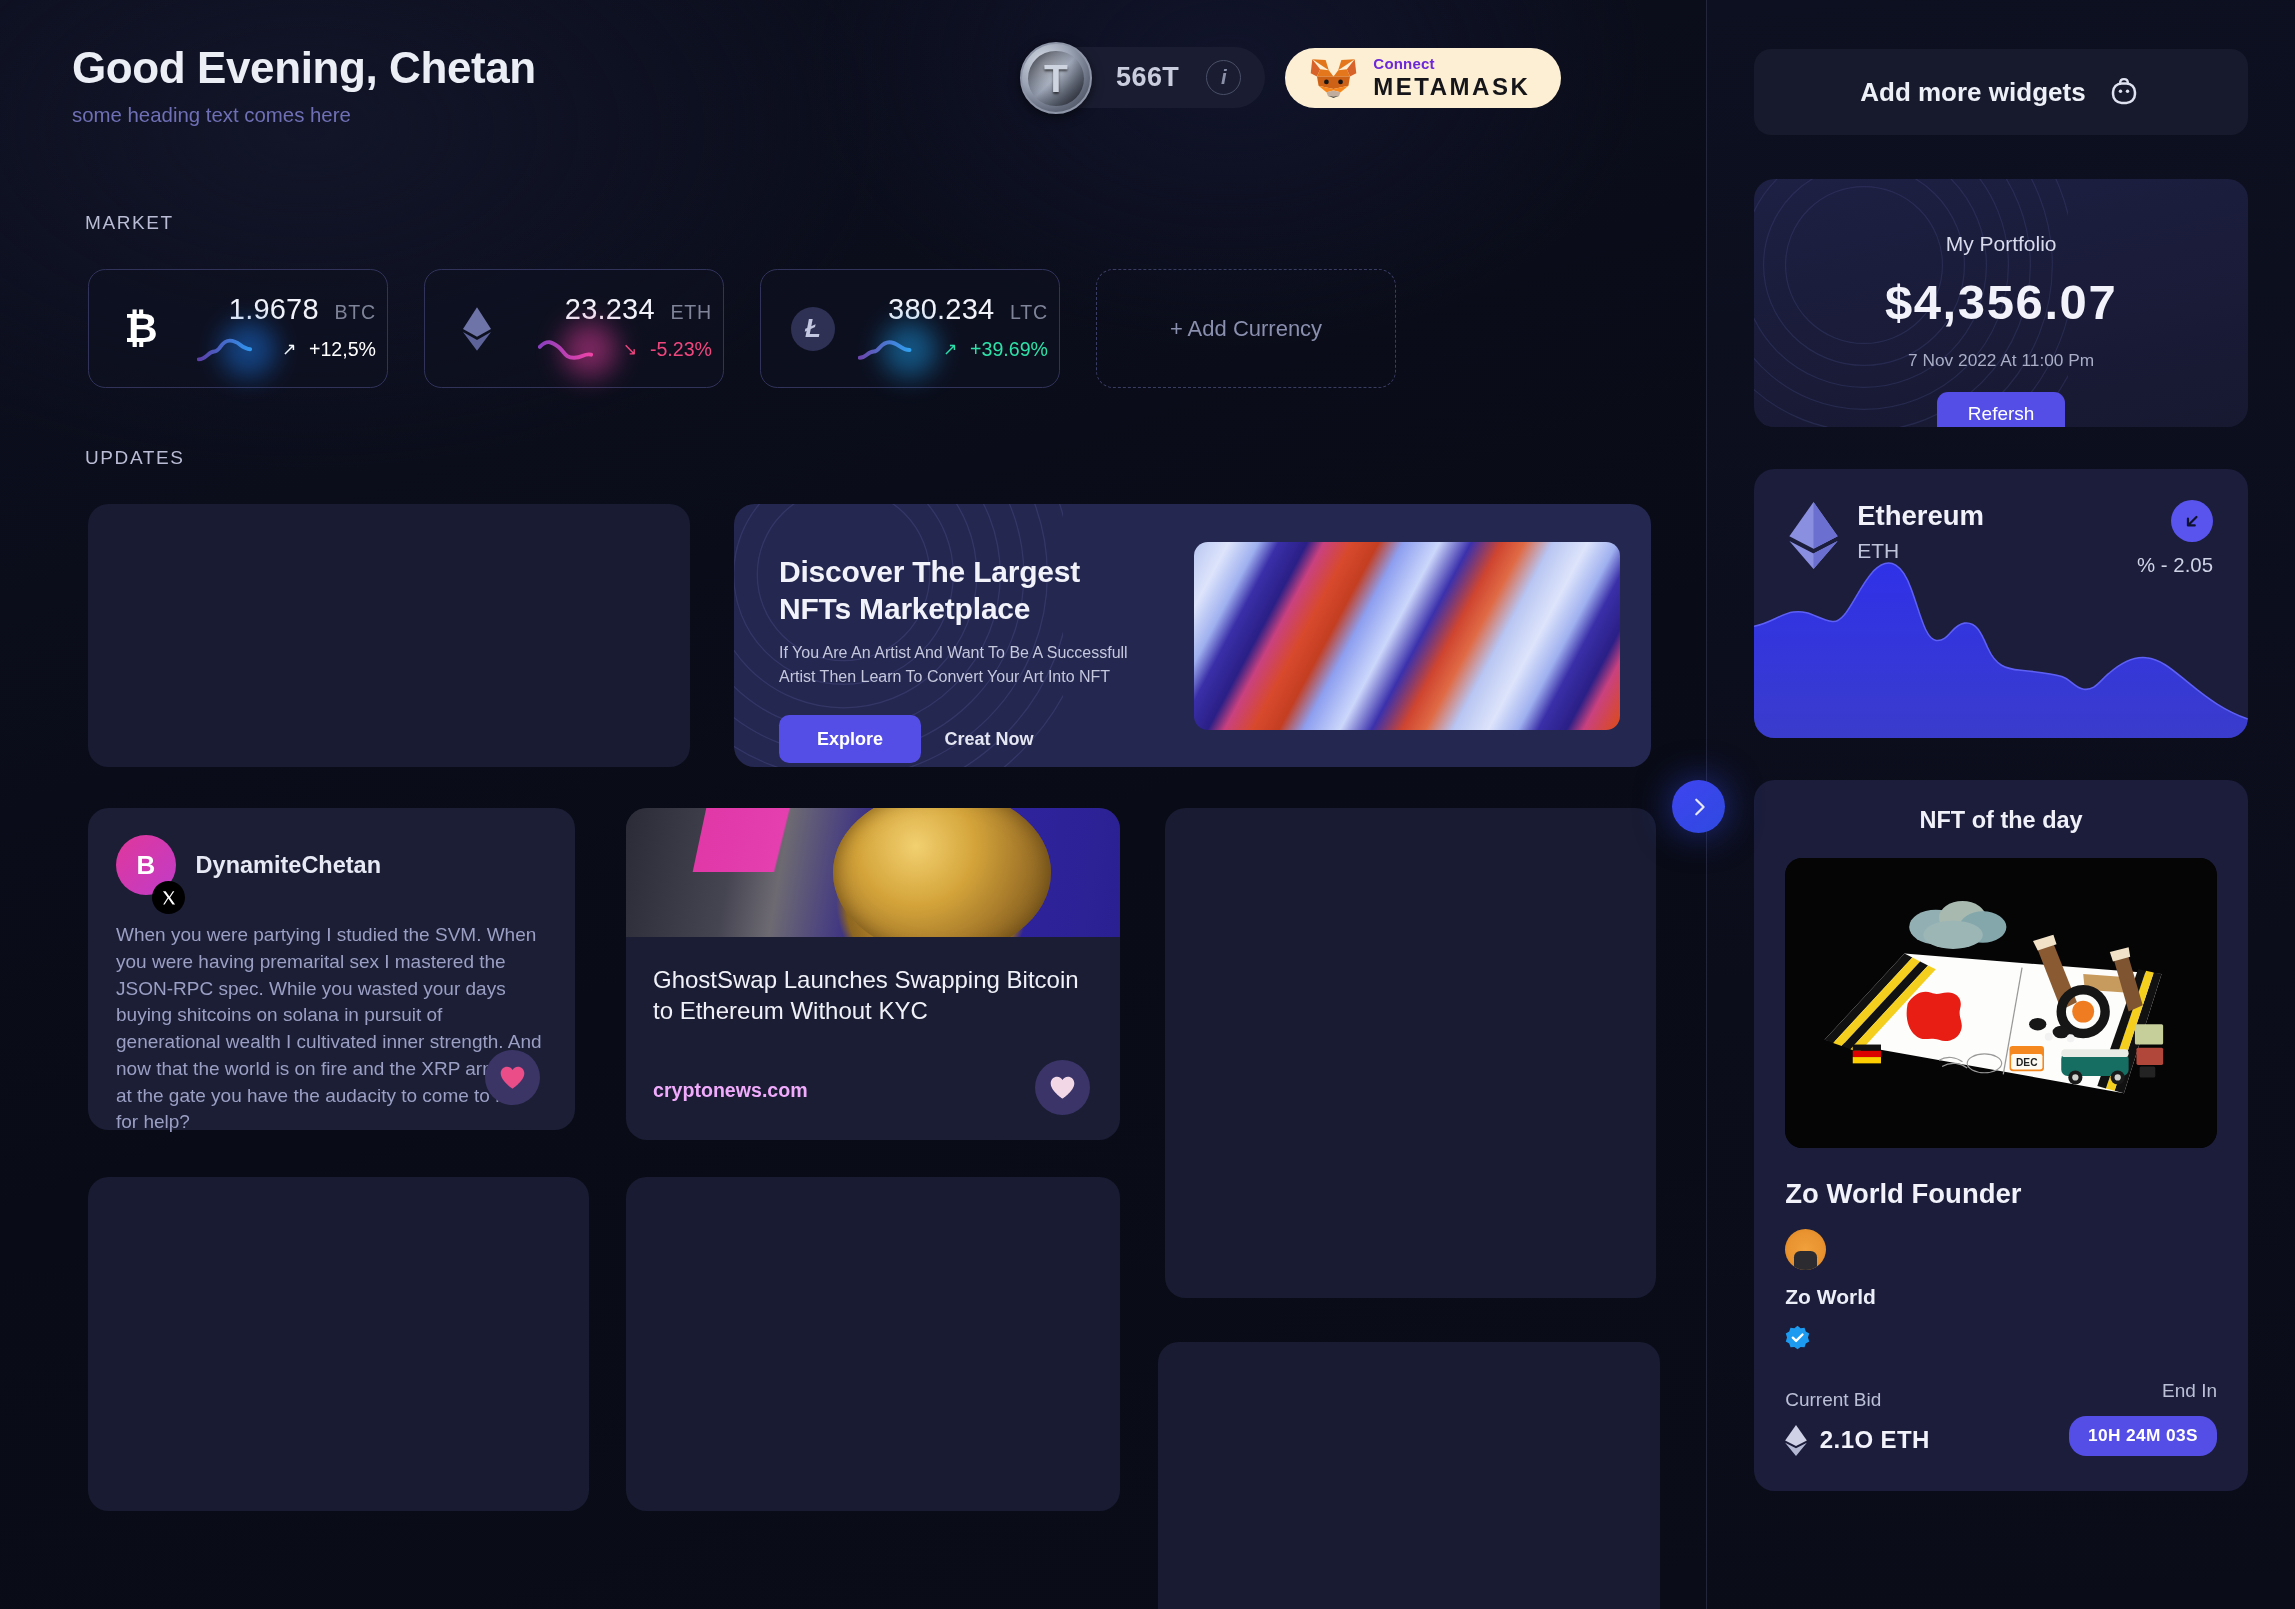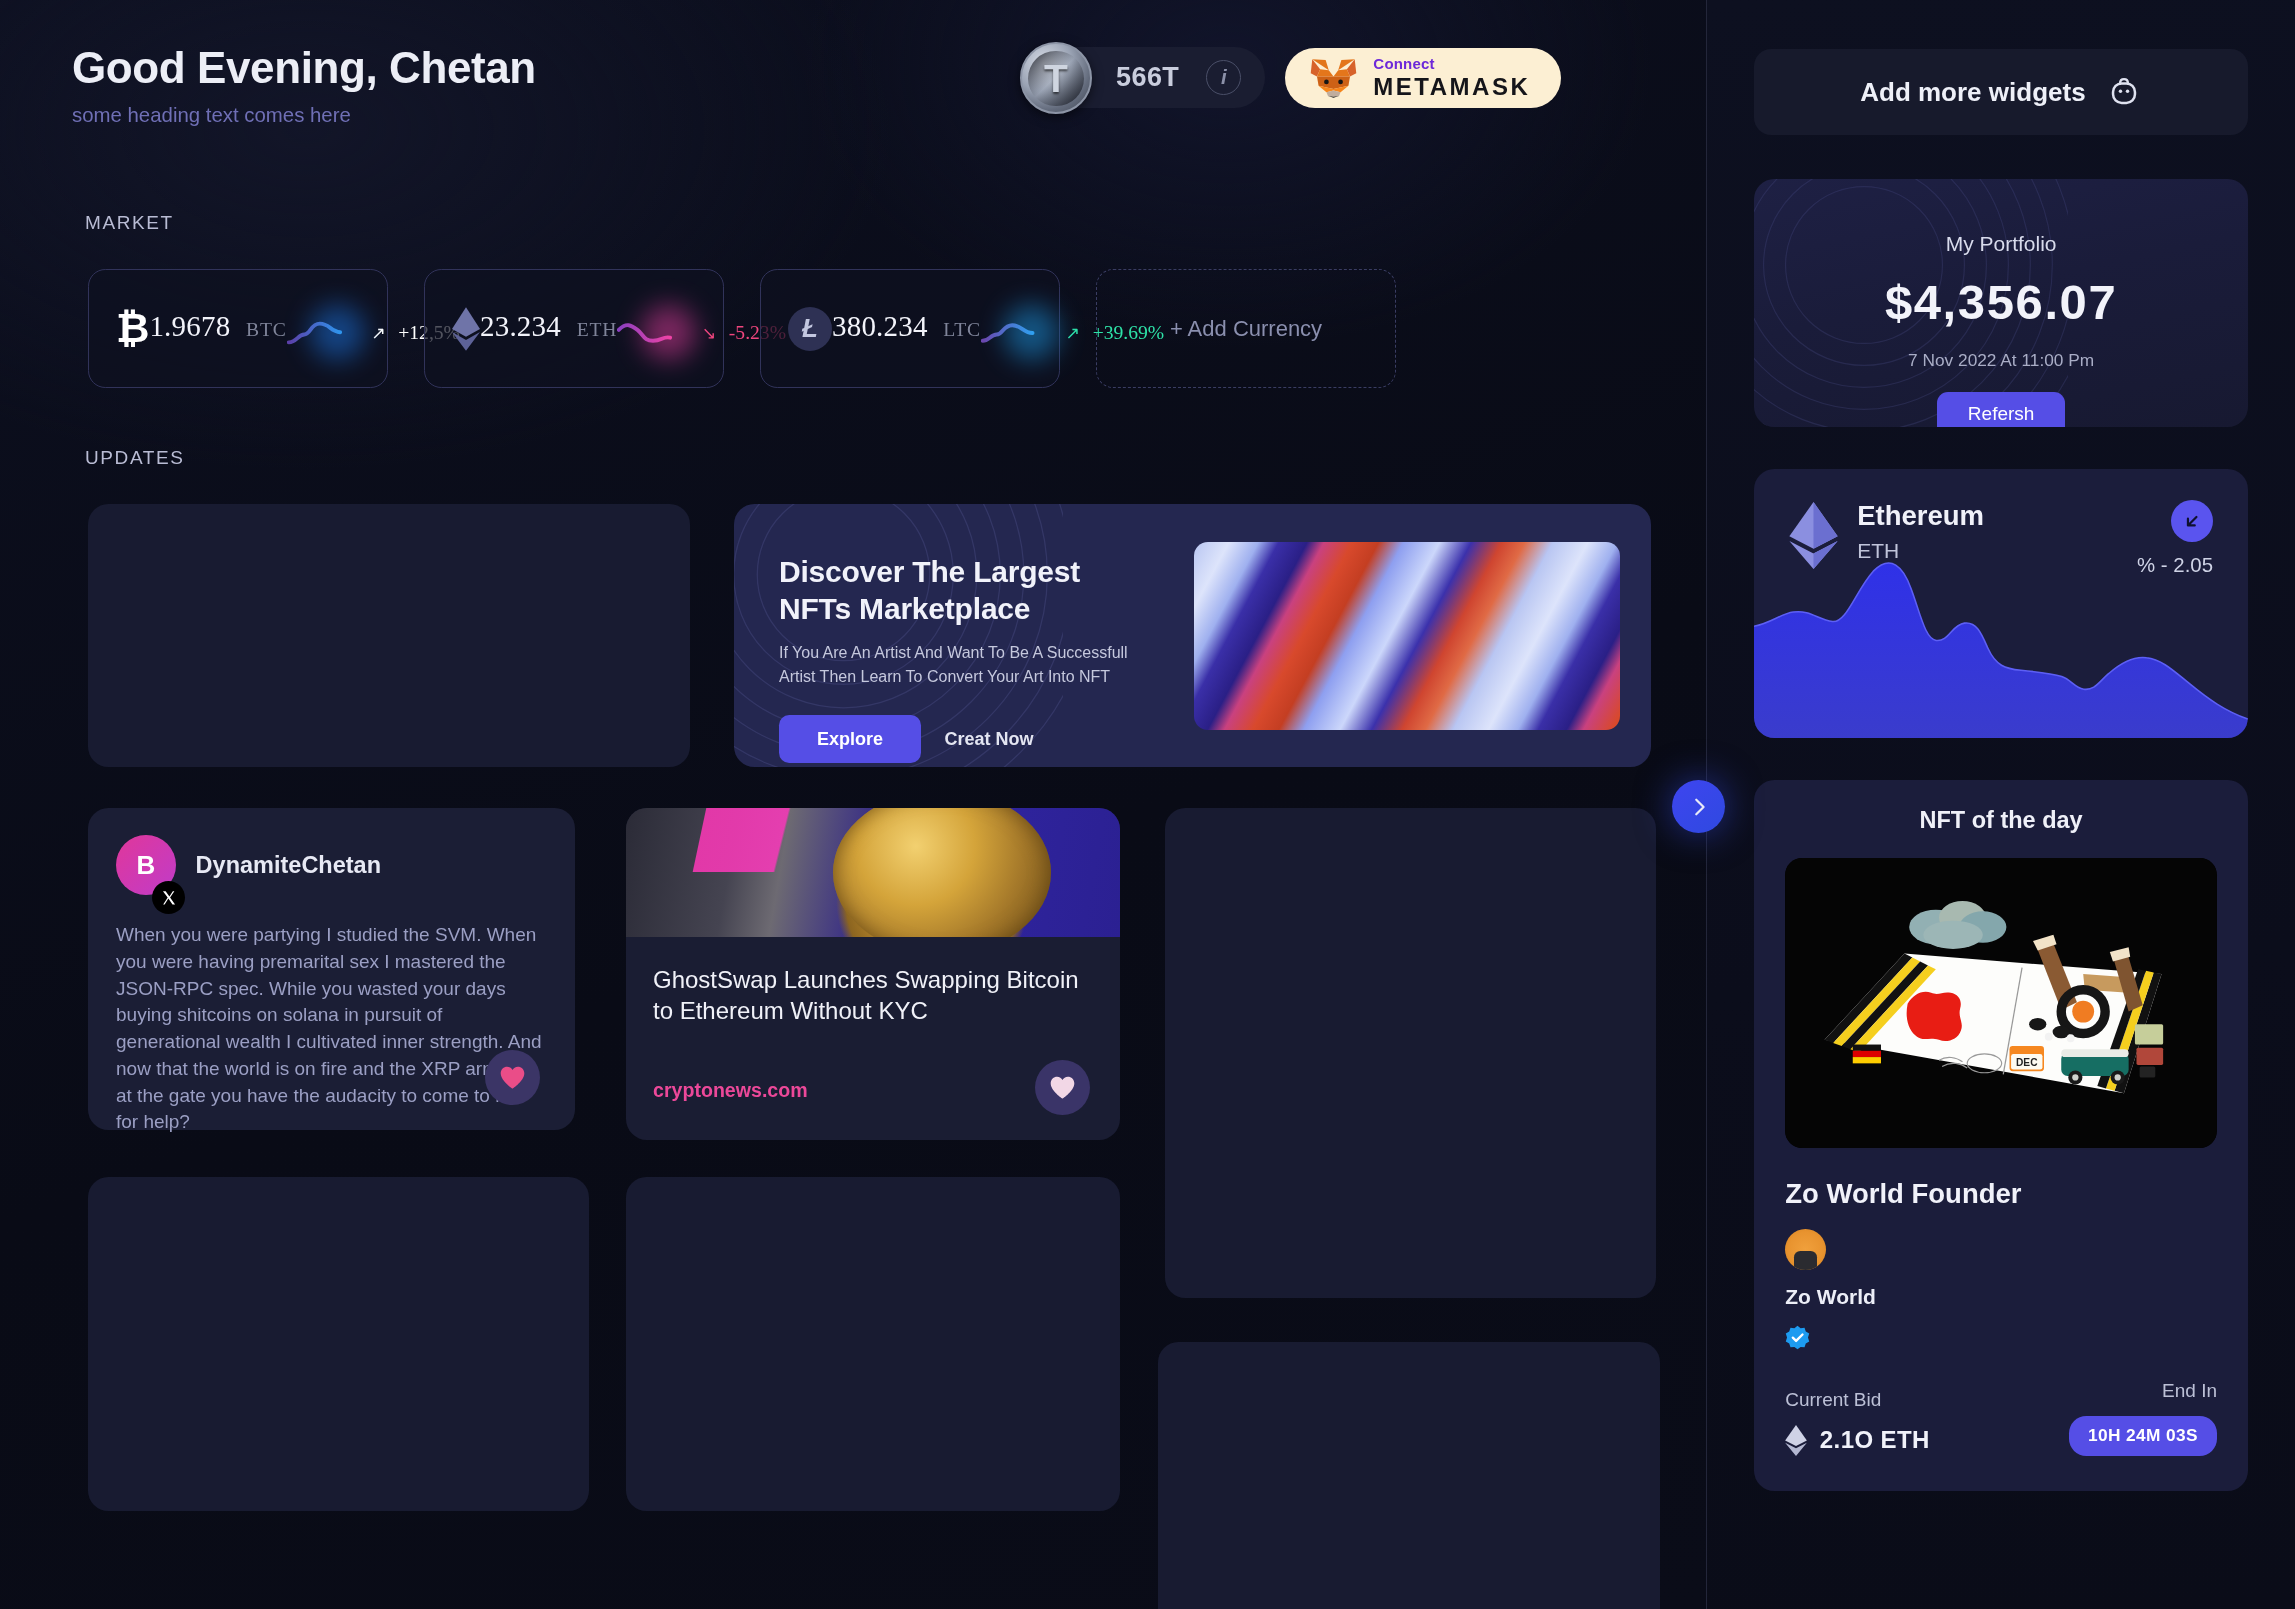--- a/index.html
+++ b/index.html
@@ -68,21 +68,21 @@
   .sec-updates { top:447px; }
 
   
   .market-row { position:absolute; left:88px; top:269px; display:flex; gap:36px; }
   .mcard {
     width:300px; height:119px; border-radius:17.3px;
     border:1.2px solid #31335a; background:rgba(14,16,32,.72);
     display:flex; align-items:center; padding-left:27px; position:relative; cursor:pointer;
   }
   .mcard .coin-ico { width:50px; display:flex; align-items:center; justify-content:center; }
-  .mcard .mbody { flex:1; display:flex; flex-direction:row; align-items:flex-start; padding-right:11px;font-family:Liberation Serif, serif; }
+  .mcard .mbody { flex:1; display:flex; flex-direction:column; align-items:flex-end; padding-right:11px; }
   .mrow1 { display:flex; align-items:baseline; gap:15.7px; }
   .mval { font-size:29px; color:#f2f3fa; letter-spacing:0.2px; }
   .msym { font-size:19.6px; color:#7f8499; letter-spacing:0.8px; }
   .mrow2 { display:flex; align-items:center; gap:12.6px; margin-top:9.4px; }
   .spark { width:72px; height:28px; position:relative; }
   .spark .glow { position:absolute; width:55px; height:55px; border-radius:50%; left:23.5px; top:-14px; filter:blur(12.6px); opacity:.55; }
   .mpct { font-size:19.6px; }
   .arrw { font-size:17.3px; }
   .addcur {
     width:300px; height:119px; border-radius:17.3px;
@@ -161,21 +161,21 @@
     background:radial-gradient(circle at 38% 34%, #f2d070 0%, #d4a43a 34%, #a5792a 62%, #7d5a1e 85%, #6a4c18 100%);
     box-shadow:inset 0 0 20.4px rgba(90,62,16,.75);
   }
   .news-img:after{
     content:""; position:absolute; left:16%; top:-40%; width:42%; height:90%;
     background:linear-gradient(92deg,#f038b0 0%,#ef3bb5 40%,rgba(239,59,181,0) 41%);
     transform:skewX(-12deg); opacity:.92;
   }
   .news-body { padding:28px 27px 0 27px; }
   .news-title { font-size:24px; line-height:1.29; color:#f0f1f8; }
-  .news-src { position:absolute; left:27px; bottom:38px; font-size:19.6px; font-weight:700; color:#ec4899; }
+  .news-src { position:absolute; left:27px; bottom:38px; font-size:19.6px; font-weight:700; color:#f0abfc; }
   .news-card .heart-btn { right:30px; bottom:25px; background:#3a3468; }
 
   
   .arrow-nav {
     position:absolute; left:1672px; top:780px; width:53px; height:53px; border-radius:50%;
     background:linear-gradient(140deg,#3e45f0 0%,#2f49e0 100%);
     display:flex; align-items:center; justify-content:center; cursor:pointer; z-index:50;
     box-shadow:0 0 36px rgba(52,74,230,.55);
   }
   .arrow-nav svg { width:22px; height:22px; }

